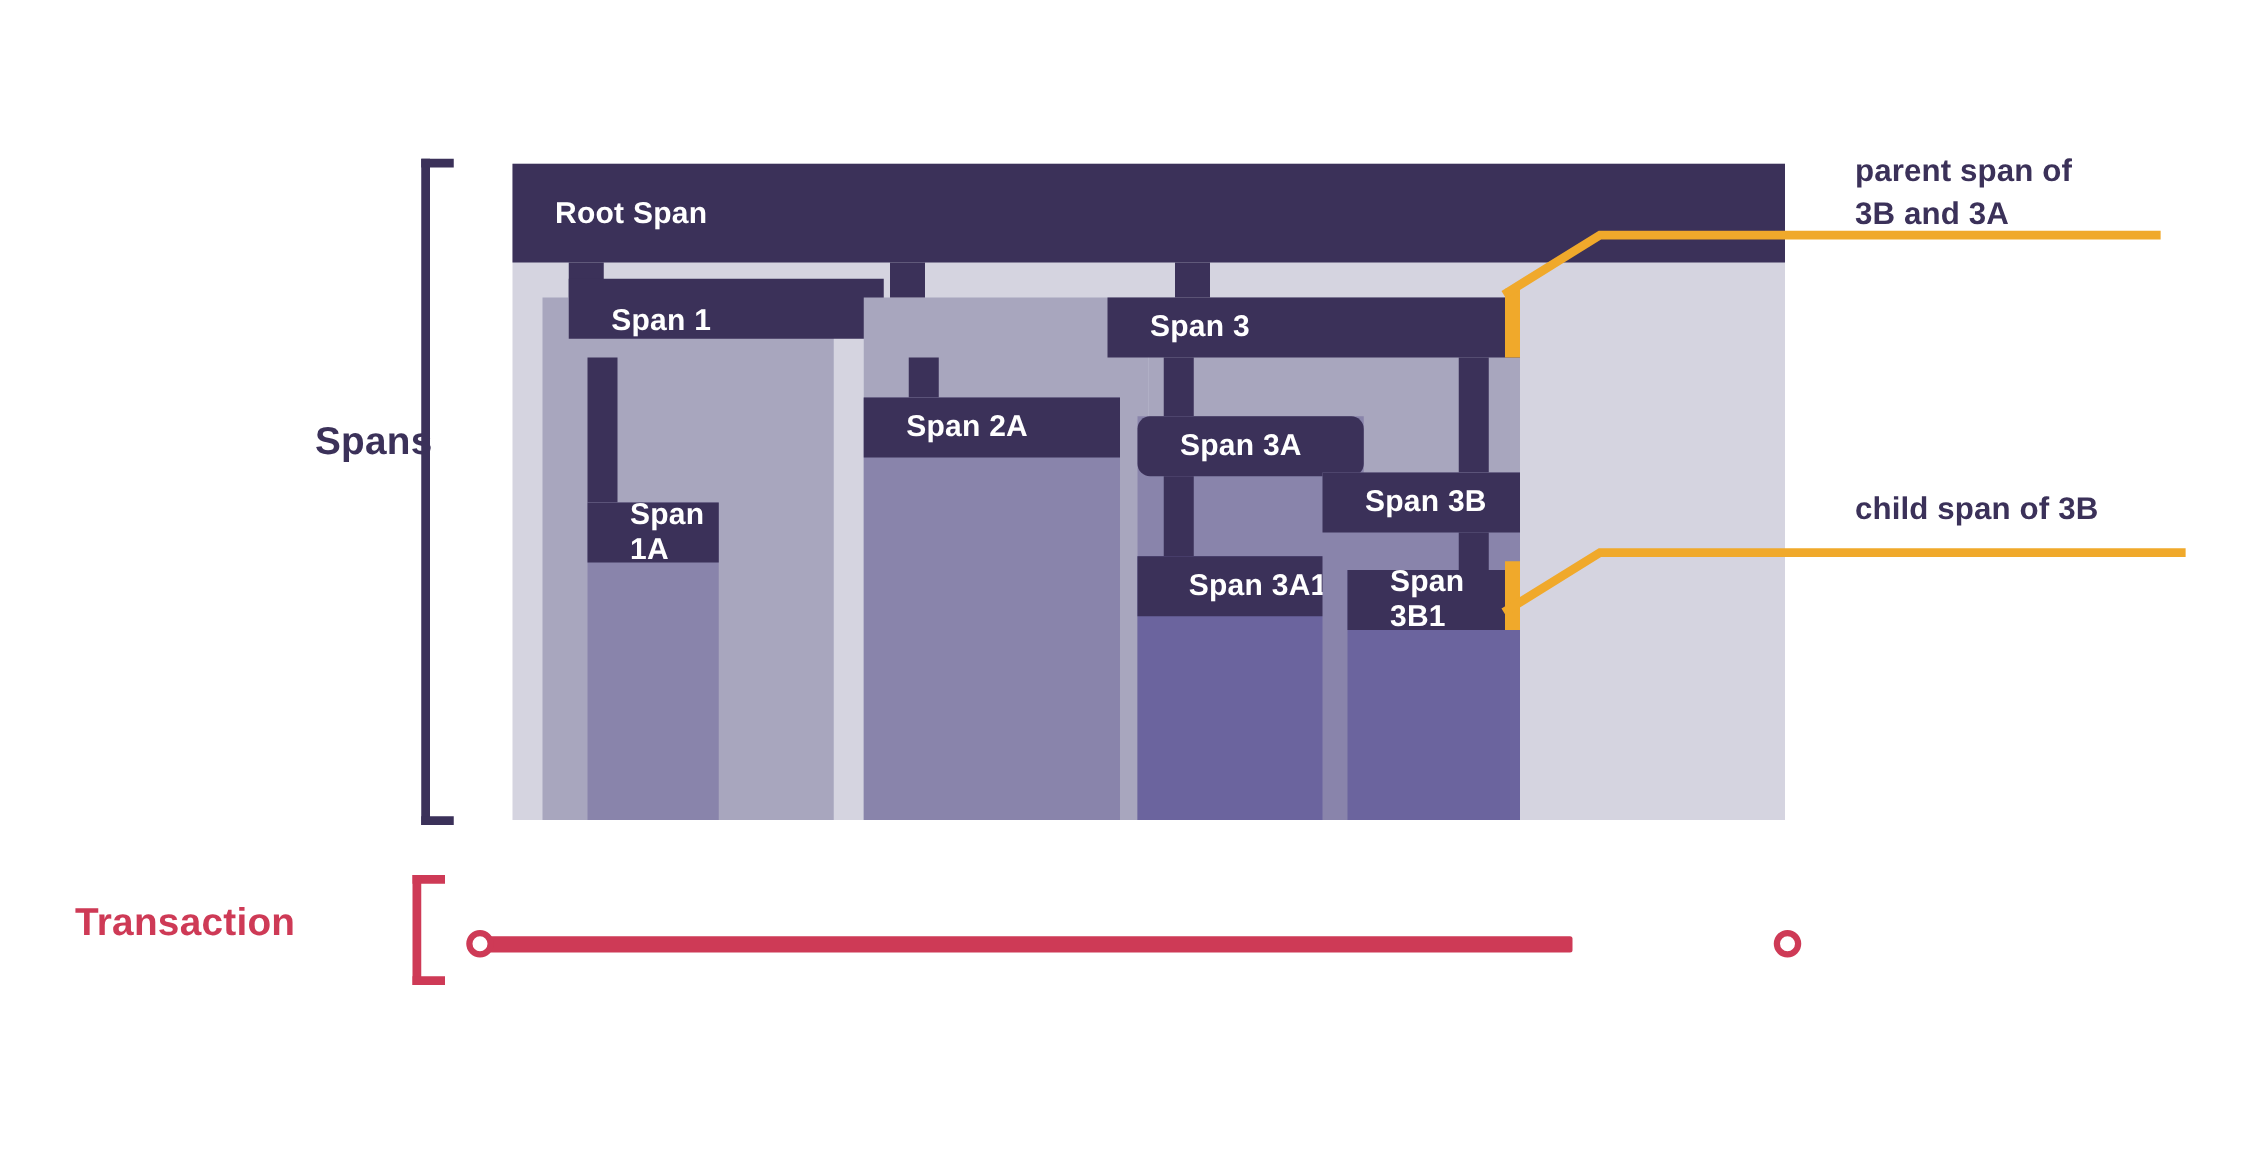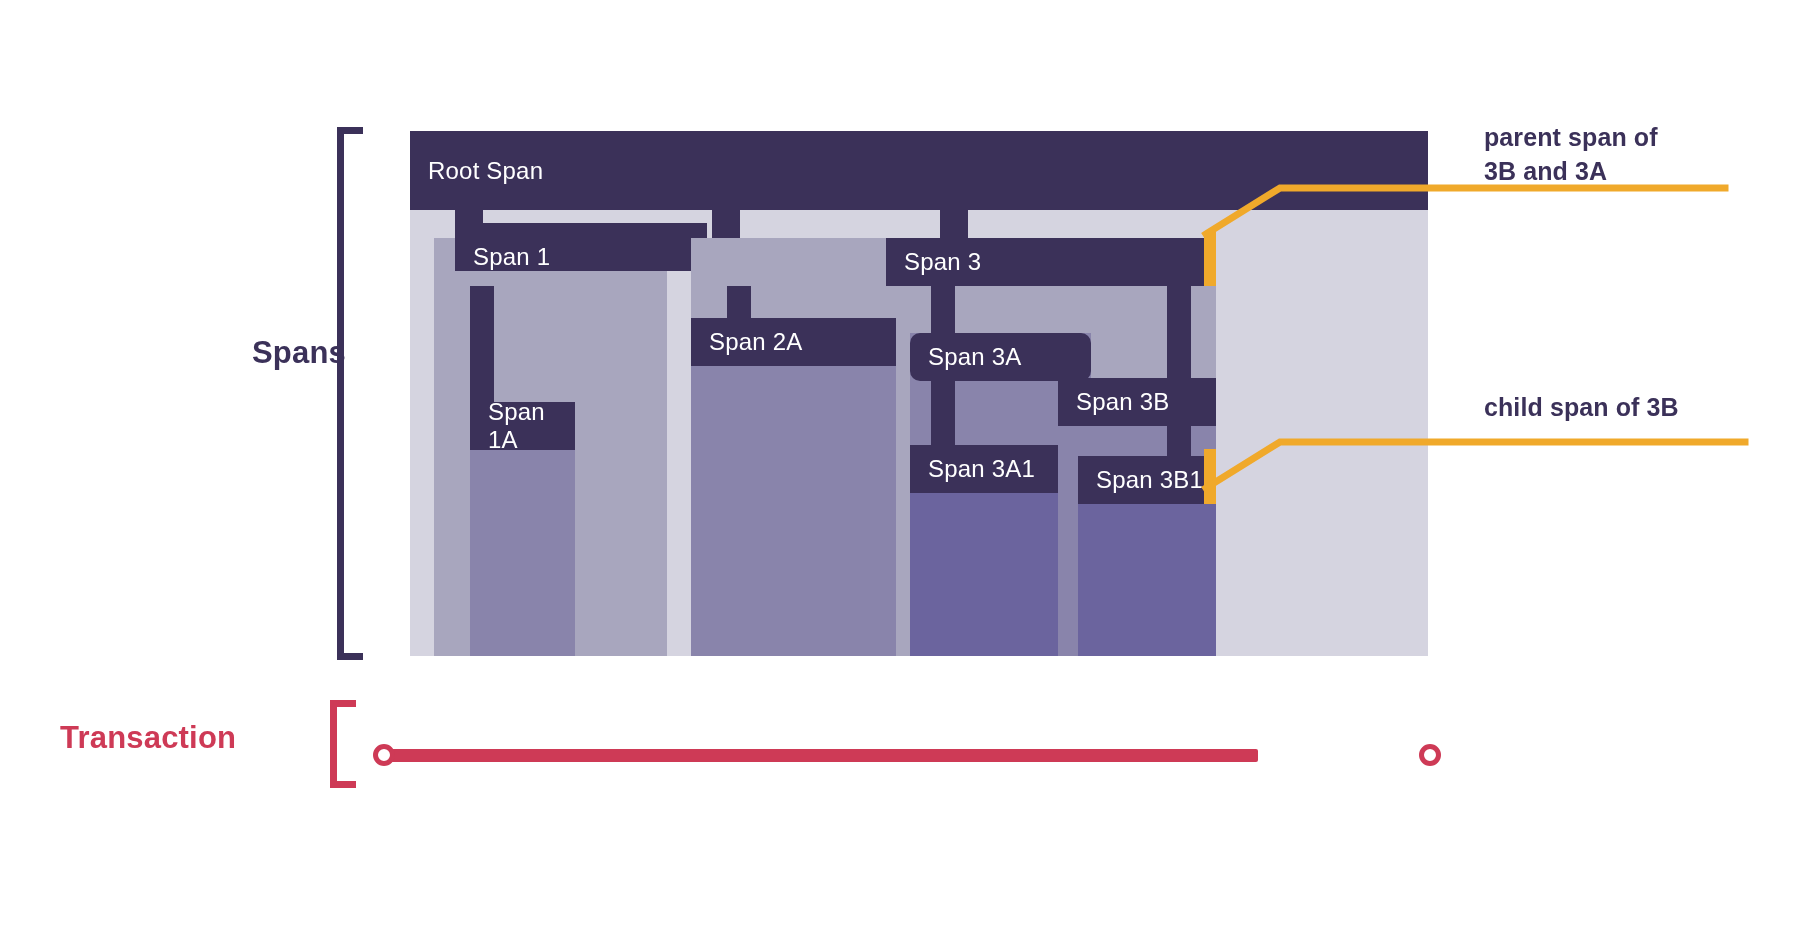--- a/index.html
+++ b/index.html
@@ -33,23 +33,23 @@
 
   
   #span-canvas{
     left:410px; top:131px; width:1018px; height:525px;
     background:#D5D4E0;
   }
 
   
   .bar{
     position:absolute;background:#3B3159;color:#ffffff;
-    font-size:24px;font-weight:normal;
+    font-size:24px;font-weight:bold;
     display:flex;align-items:center;
-    padding-left:18px;box-sizing:border-box;
+    padding-left:34px;box-sizing:border-box;
     letter-spacing:.2px;
   }
   
   .body{position:absolute;}
   .lvl1{background:#A8A6BE;}
   .lvl2{background:#8984AB;}
   .lvl3{background:#6B649E;}
   
   .conn{position:absolute;background:#3B3159;}
 
@@ -134,21 +134,21 @@
   </div>
   <div class="marker" style="left:794px;top:100px;width:12px;height:55px;"></div>
 
   <div class="conn" style="left:521px;top:155px;width:24px;height:47px;"></div>
   <div class="body lvl2" style="left:500px;top:202px;width:181px;height:323px;"></div>
   <div class="bar" style="left:500px;top:202px;width:181px;height:48px;border-radius:10px;">
     <span>Span 3A</span>
   </div>
   <div class="conn" style="left:521px;top:250px;width:24px;height:64px;"></div>
   <div class="body lvl3" style="left:500px;top:314px;width:152px;height:211px;"></div>
-  <div class="bar" style="left:500px;top:314px;width:152px;height:48px;">
+  <div class="bar" style="left:500px;top:314px;width:152px;height:48px;justify-content:flex-end;">
     <span>Span 3A1</span>
   </div>
 
   <div class="conn" style="left:757px;top:155px;width:24px;height:92px;"></div>
   <div class="body lvl2" style="left:648px;top:247px;width:158px;height:278px;"></div>
   <div class="bar" style="left:648px;top:247px;width:158px;height:48px;">
     <span>Span 3B</span>
   </div>
   <div class="conn" style="left:757px;top:295px;width:24px;height:30px;"></div>
   <div class="body lvl3" style="left:668px;top:325px;width:138px;height:200px;"></div>

